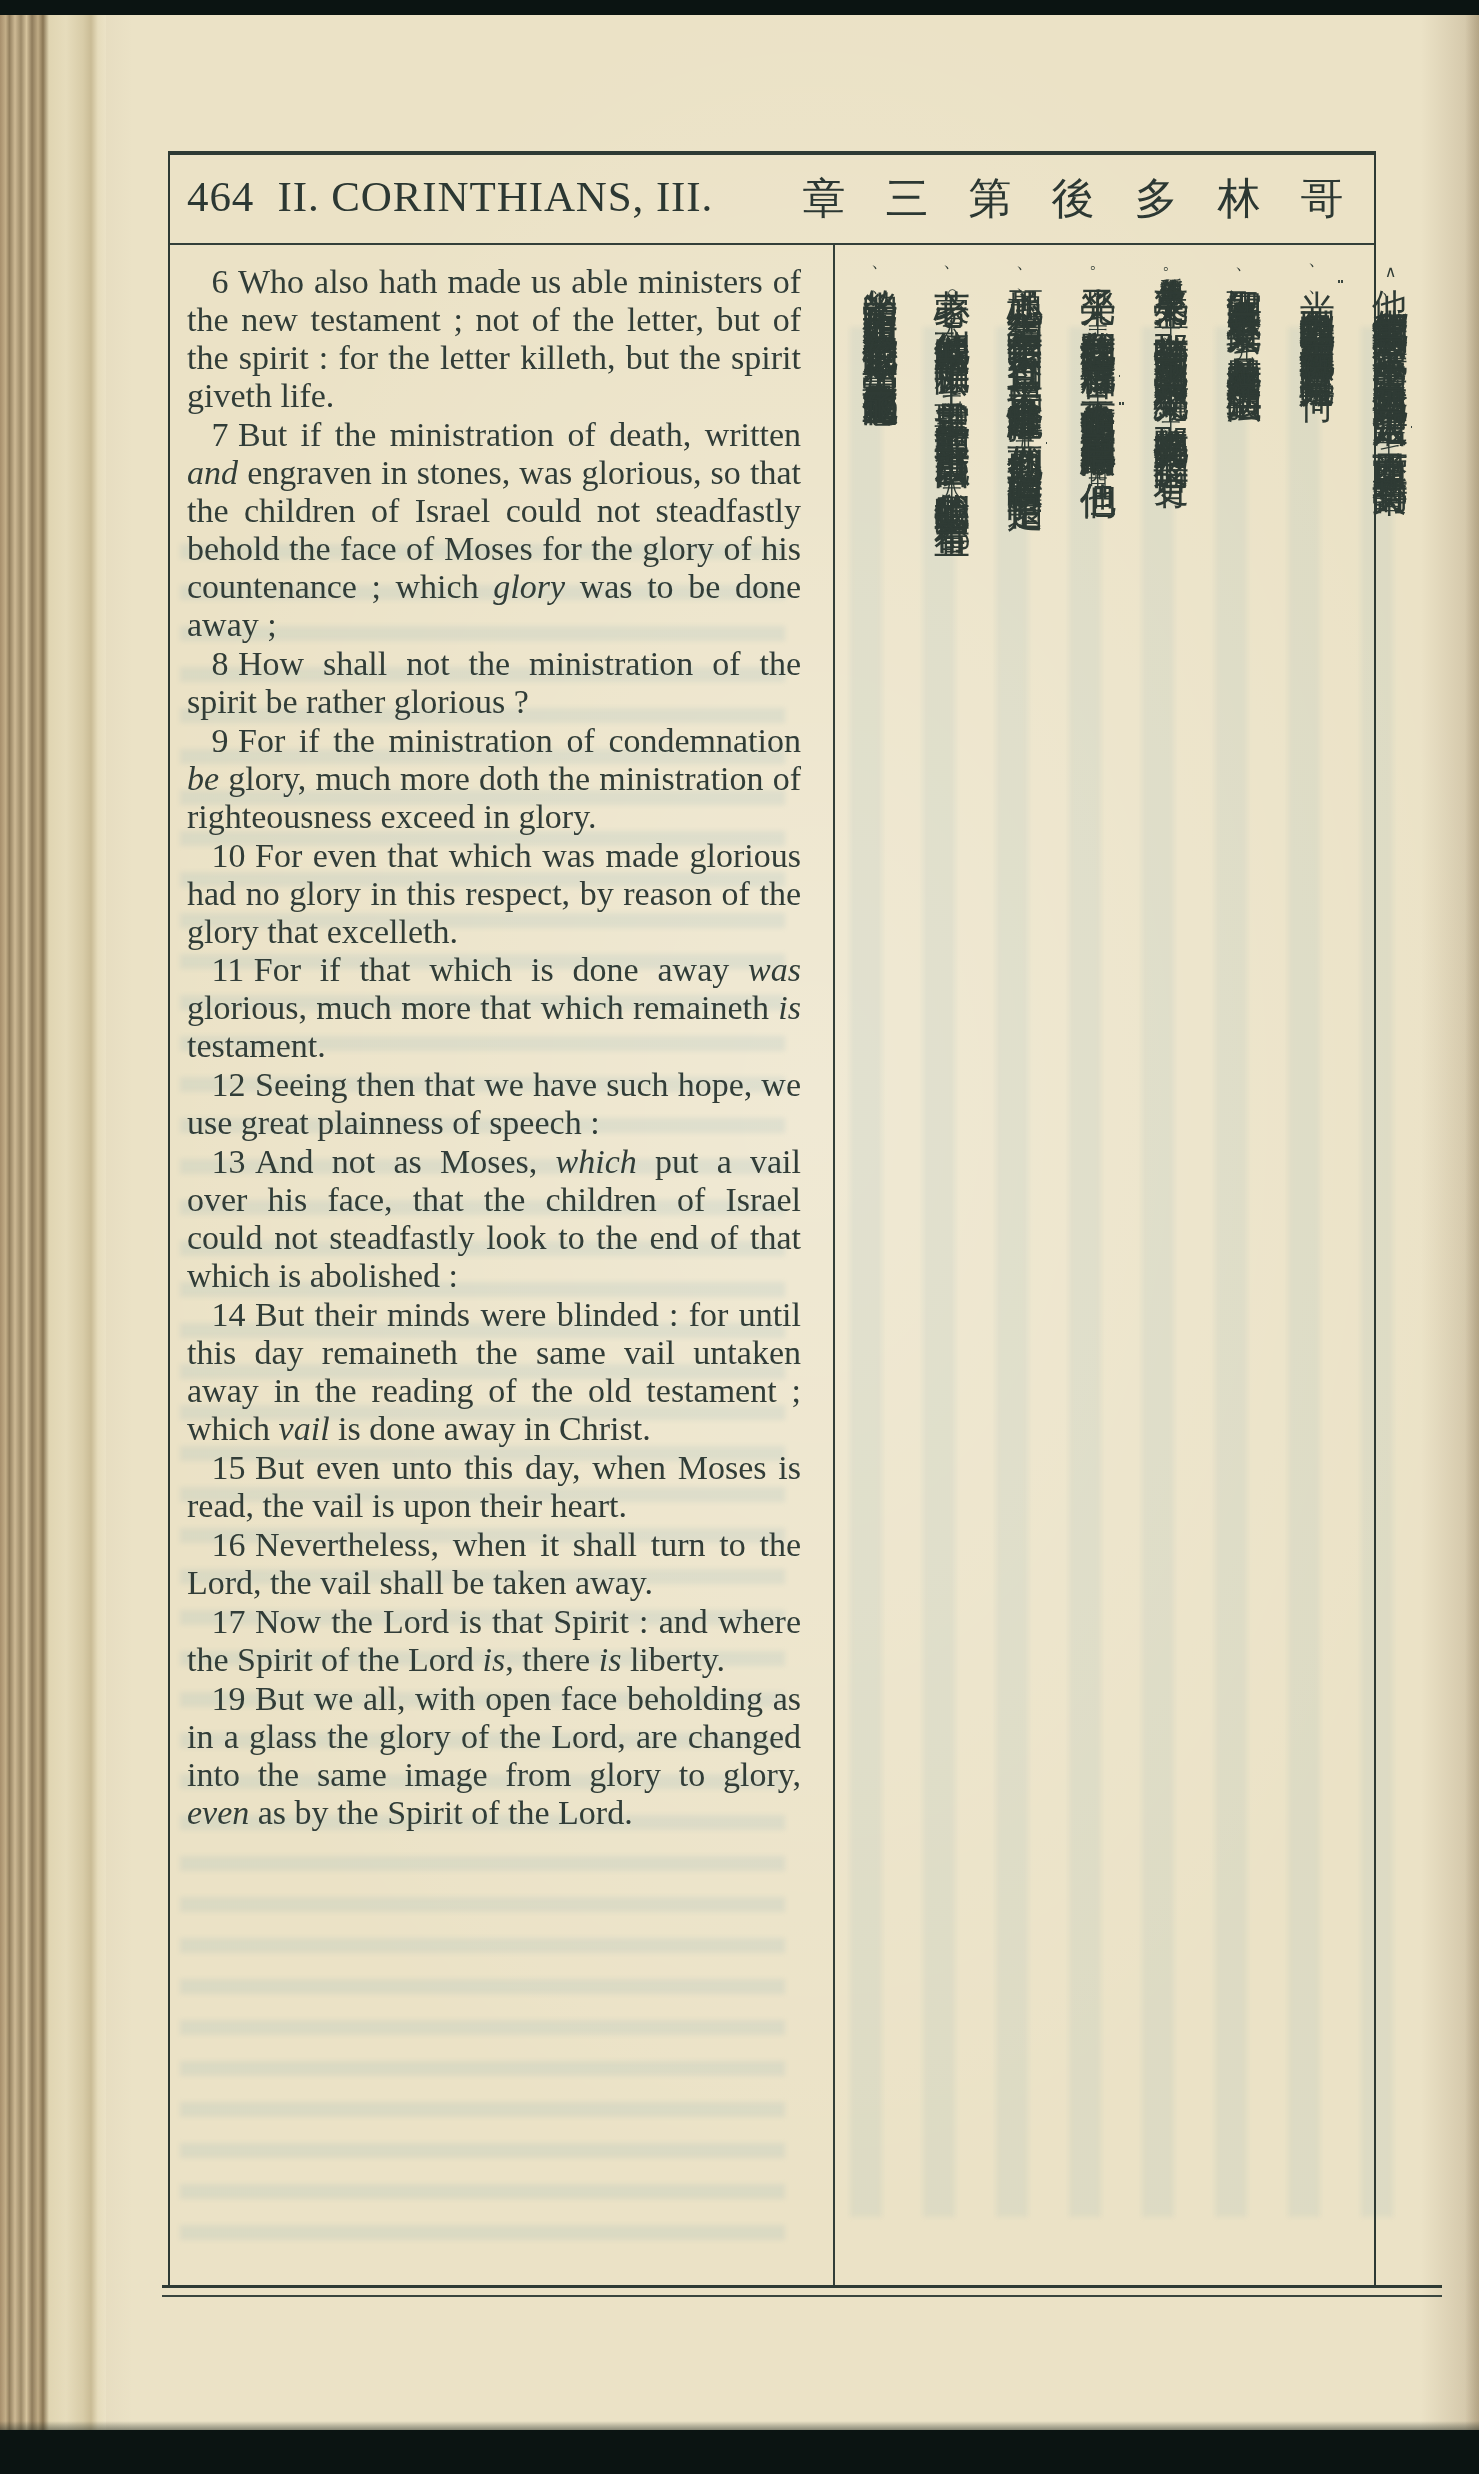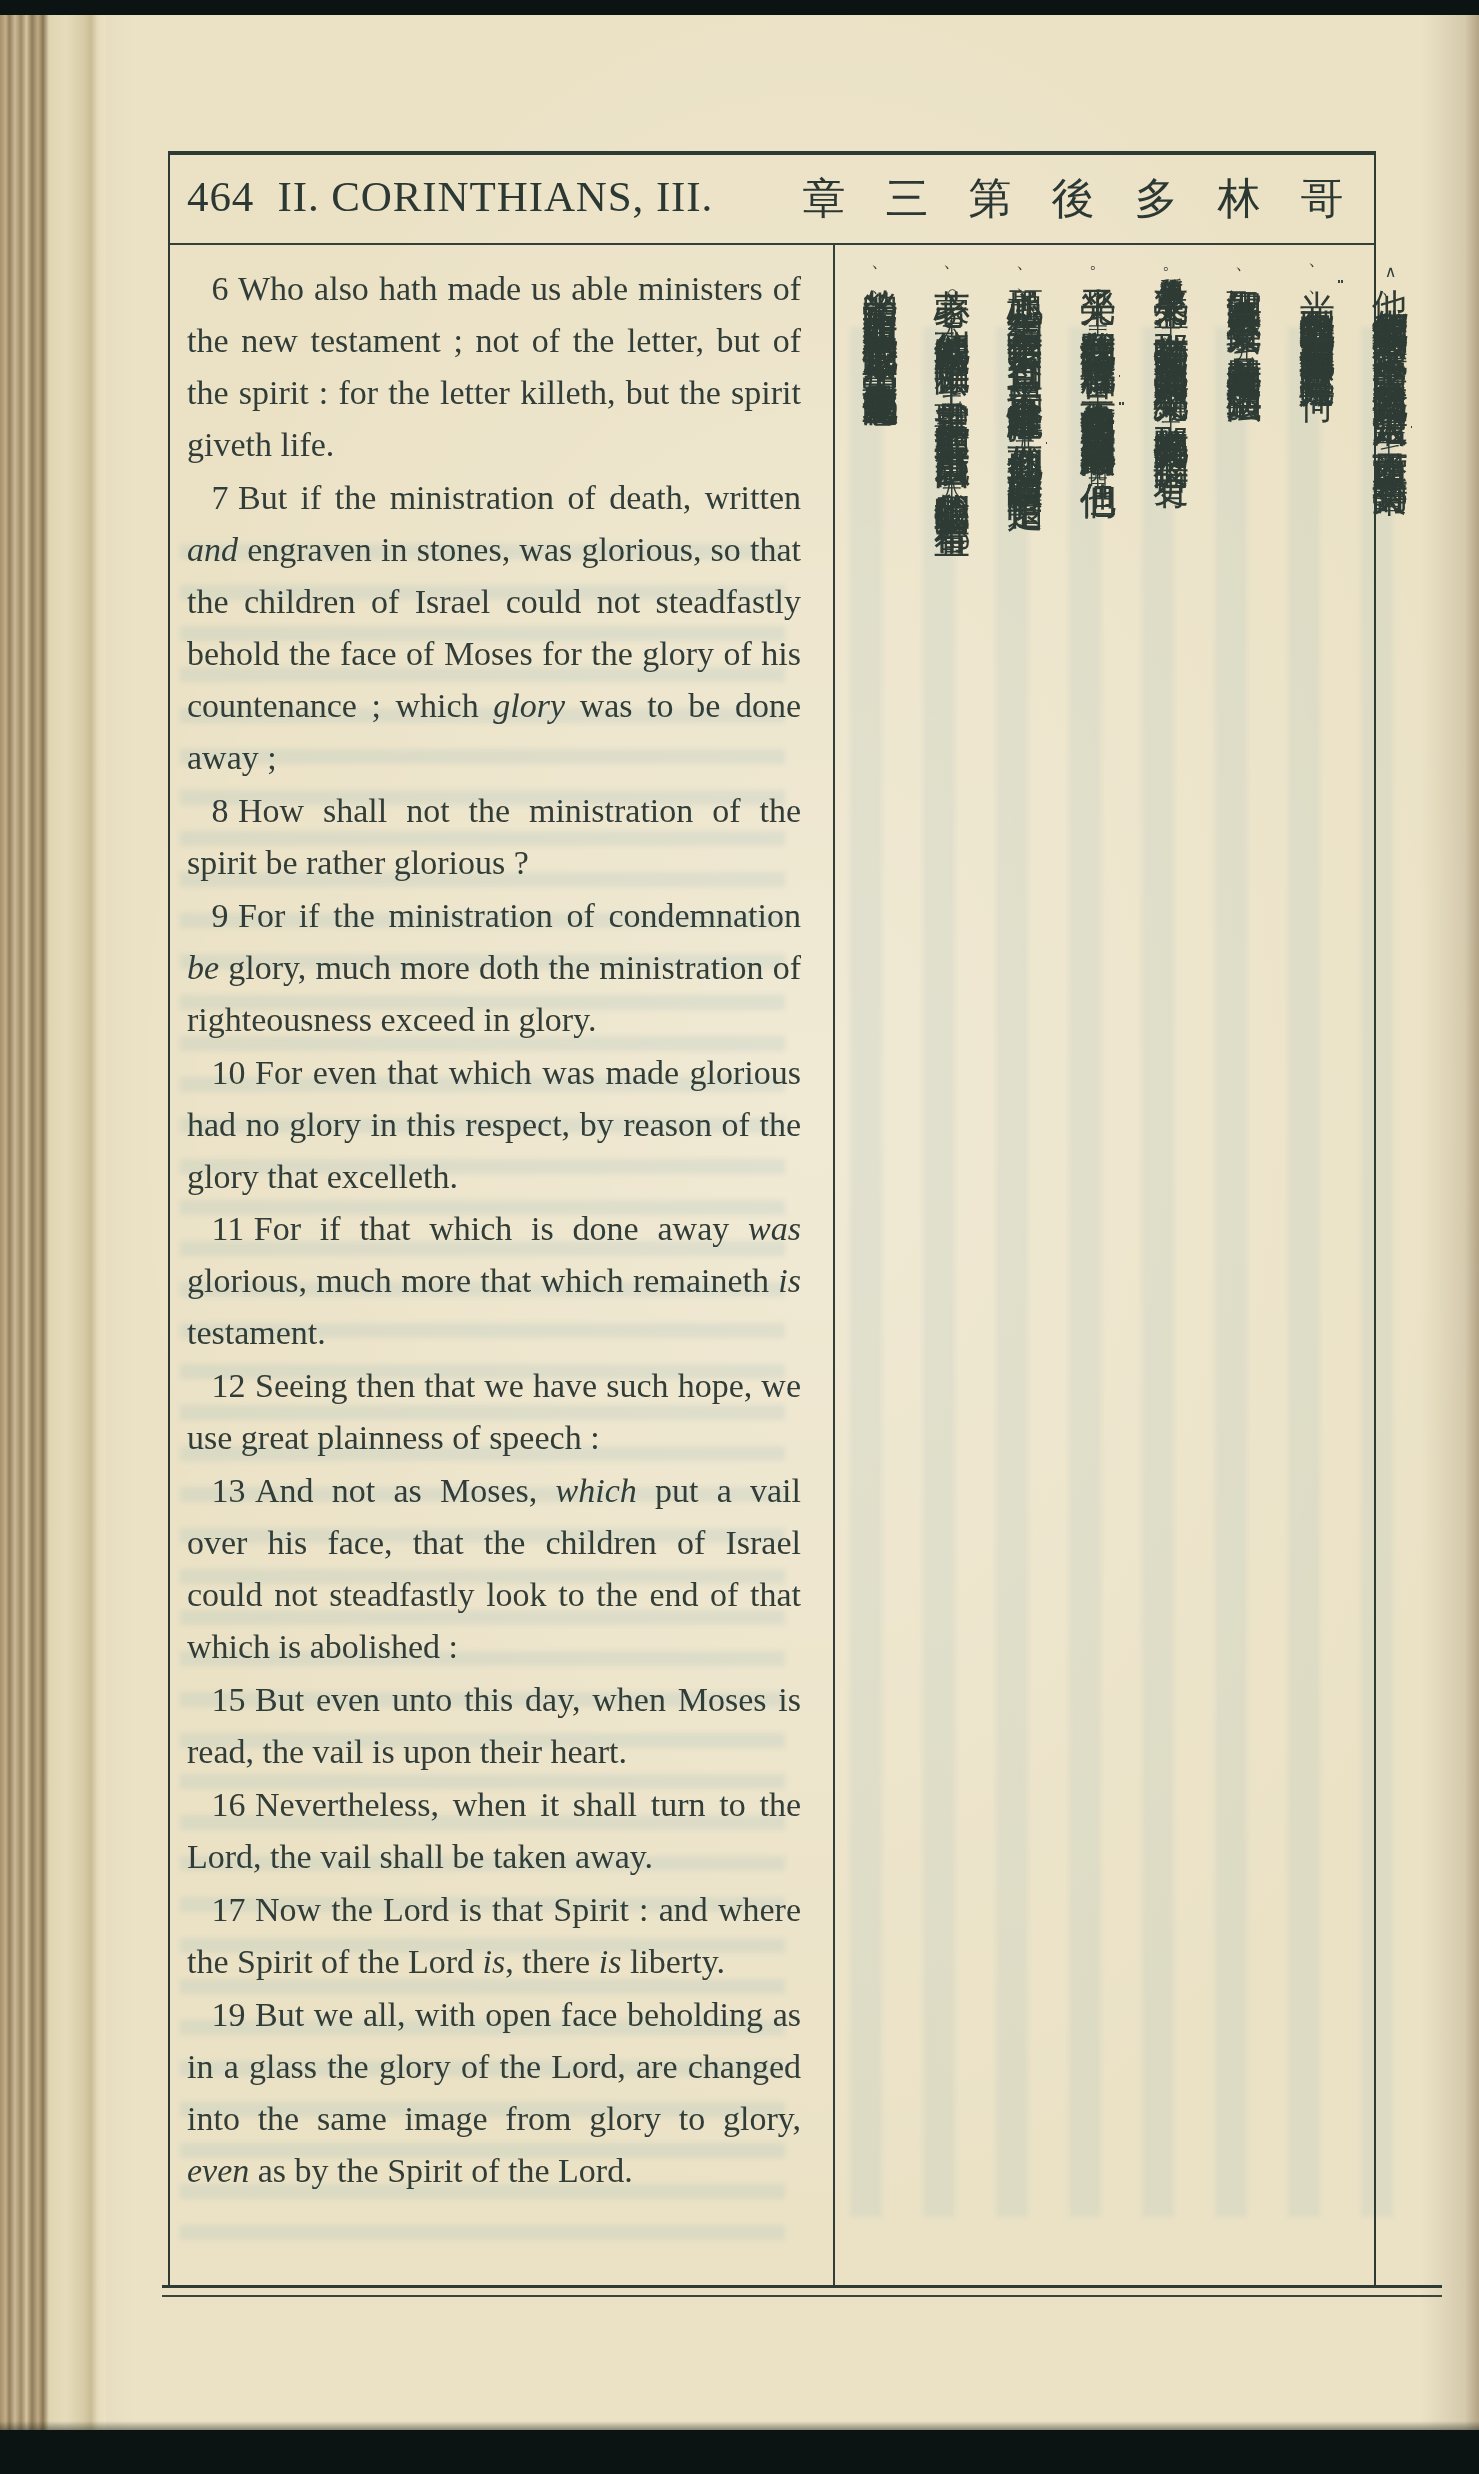--- a/index.html
+++ b/index.html
@@ -50,21 +50,21 @@
     font-size:43px;letter-spacing:0.9px;color:#2c3833;white-space:nowrap;
   }
   .hdr-cn{
     position:absolute;right:-7.6px;top:32px;
     font-size:43px;letter-spacing:40px;color:#2c3833;white-space:nowrap;
   }
 
   
   .en-area{
     position:absolute;left:19px;top:125px;width:614px;height:2015px;
-    font-size:34px;line-height:52px;text-align:justify;overflow:hidden;
+    font-size:34px;line-height:38px;text-align:justify;overflow:hidden;
   }
   .en-area p{margin:0 0 0.9px 0;text-indent:24.6px;}
   .en-area .vnum{padding-right:9.4px;}
   .en-area em{font-style:italic;}
 
   
   .cn-area{
     position:absolute;left:677px;top:123px;width:582px;height:2022px;
     writing-mode:vertical-rl;text-orientation:upright;
     overflow:hidden;color:#2f3b35;
@@ -110,20 +110,21 @@
 
     <div class="en-area" id="en-text">
         <p><span class="vnum">6</span><span>Who also hath made us able ministers of the new testament ; not of the letter, but of the spirit : for the letter killeth, but the spirit giveth life.</span></p>
         <p><span class="vnum">7</span><span>But if the ministration of death, written </span><em>and</em><span> engraven in stones, was glorious, so that the children of Israel could not steadfastly behold the face of Moses for the glory of his countenance ; which </span><em>glory</em><span> was to be done away ;</span></p>
         <p><span class="vnum">8</span><span>How shall not the ministration of the spirit be rather glorious ?</span></p>
         <p><span class="vnum">9</span><span>For if the ministration of condemnation </span><em>be</em><span> glory, much more doth the ministration of righteousness exceed in glory.</span></p>
         <p><span class="vnum">10</span><span>For even that which was made glorious had no glory in this respect, by reason of the glory that excelleth.</span></p>
         <p><span class="vnum">11</span><span>For if that which is done away </span><em>was</em><span> glorious, much more that which remaineth </span><em>is</em><span> testament.</span></p>
         <p><span class="vnum">12</span><span>Seeing then that we have such hope, we use great plainness of speech :</span></p>
         <p><span class="vnum">13</span><span>And not as Moses, </span><em>which</em><span> put a vail over his face, that the children of Israel could not steadfastly look to the end of that which is abolished :</span></p>
+        <p><span class="vnum">14</span><span>But their minds were blinded : for until this day remaineth the same vail untaken away in the reading of the old testament ; which </span><em>vail</em><span> is done away in Christ.</span></p>
         <p><span class="vnum">15</span><span>But even unto this day, when Moses is read, the vail is upon their heart.</span></p>
         <p><span class="vnum">16</span><span>Nevertheless, when it shall turn to the Lord, the vail shall be taken away.</span></p>
         <p><span class="vnum">17</span><span>Now the Lord is that Spirit : and where the Spirit of the Lord </span><em>is</em><span>, there </span><em>is</em><span> liberty.</span></p>
         <p><span class="vnum">19</span><span>But we all, with open face beholding as in a glass the glory of the Lord, are changed into the same image from glory to glory, </span><em>even</em><span> as by the Spirit of the Lord.</span></p>
       </div>
     <div class="divider"></div>
     <div class="cn-area" id="cn-text">
         <div class="cn-col"><span class="cm">他</span><span class="cf">∧</span><span class="cm">也使我們能作新約的執事</span><span class="cp">、</span><span class="cm">不是照著儀文</span><span class="cp">、</span><span class="cm">是照著聖靈</span><span class="cp">、</span><span class="cm">因爲儀文是叫人死</span><span class="cp">、</span><span class="cm">聖靈是叫人活</span><span class="cp">。</span><span class="cv">○七</span><span class="cm">當日</span><span class="cm pn1">摩西</span><span class="cm">面上</span><span class="cp">、</span><span class="cm">有暫時的榮</span></div>
         <div class="cn-col"><span class="cm">光</span><span class="cp">、</span><span class="cm pn2">以色列</span><span class="cm">人不能睜眼觀看</span><span class="cp">、</span><span class="cm">那刻在石上用儀文叫人死的法</span><span class="cp">、</span><span class="cn-note">或作若作執事傳那刻在石上用儀文叫人死的法</span><span class="cm">尚且有這樣榮光</span><span class="cp">、</span><span class="cv">八</span><span class="cm">何</span></div>
         <div class="cn-col"><span class="cm">況聖靈的法</span><span class="cp">、</span><span class="cn-note">或作何況作執事傳聖靈的法</span><span class="cm">豈不更有榮光麼</span><span class="cp">。</span><span class="cv">○九</span><span class="cm">若是定罪的法有榮光</span><span class="cp">、</span><span class="cn-note">或作若是作執事傳定罪的法有榮光</span><span class="cm">這稱義的法</span><span class="cp">、</span></div>

